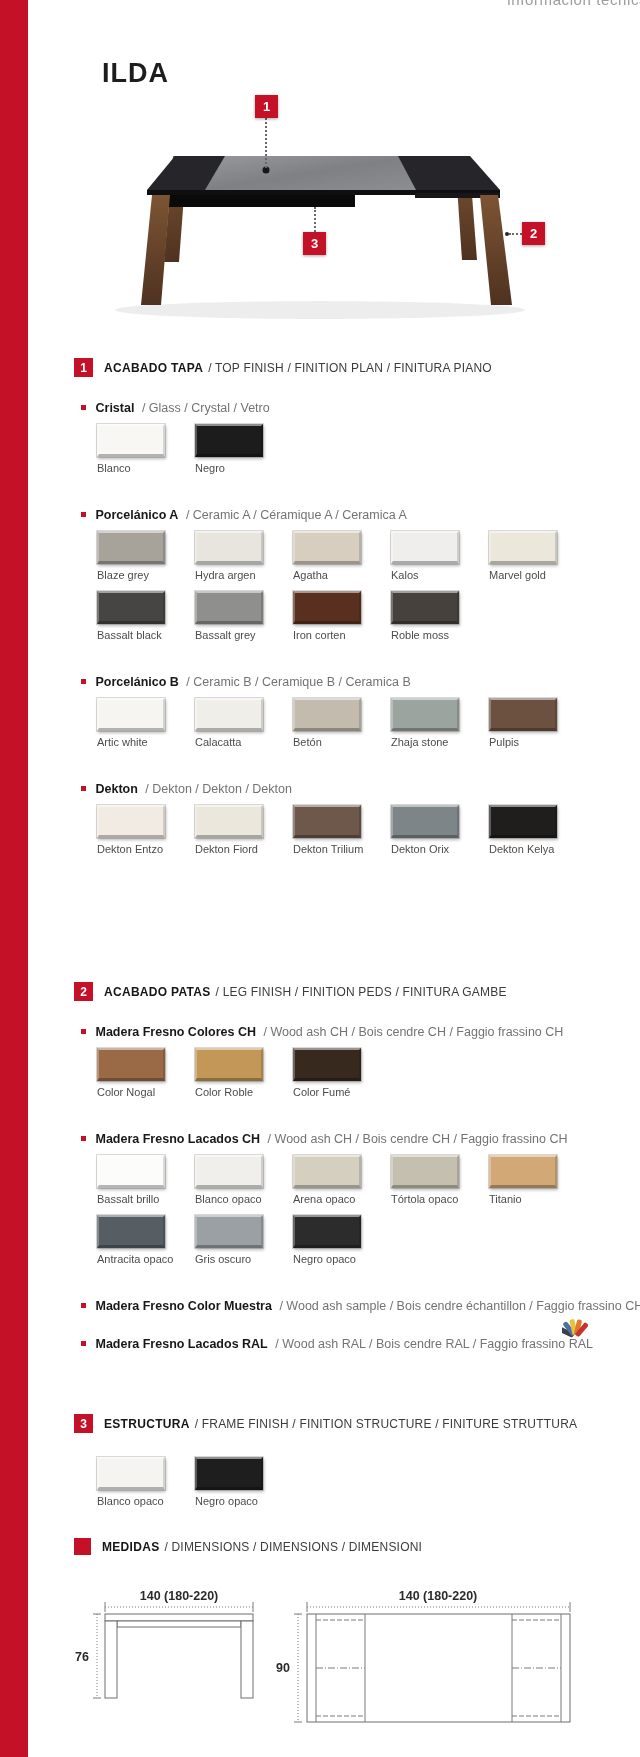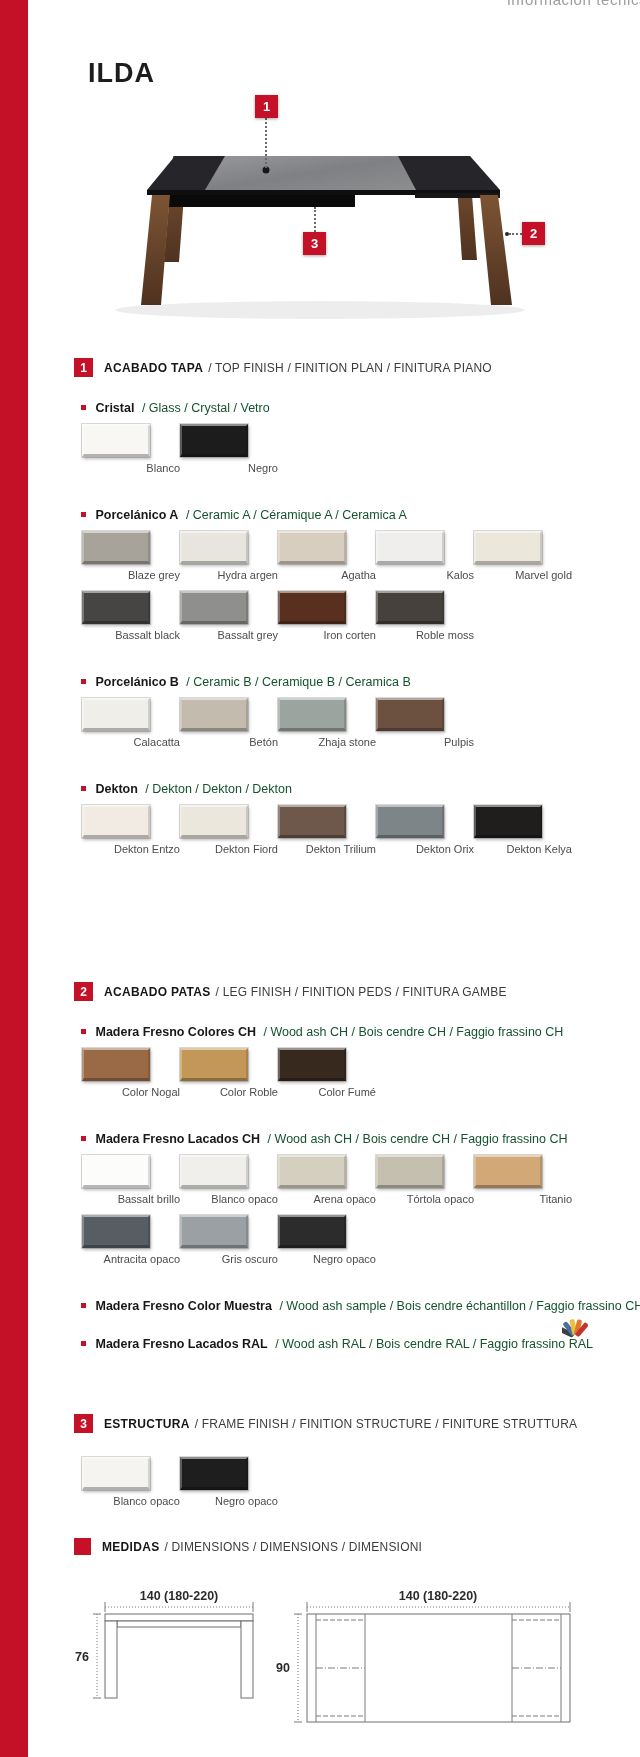--- a/index.html
+++ b/index.html
@@ -1,20 +1,20 @@
 <!DOCTYPE html>
 <html><head>
 <meta charset="utf-8">
 <style>
   html,body{margin:0;padding:0;background:#e9e9e9;}
   .page{position:relative;width:640px;height:1757px;background:#ffffff;overflow:hidden;
         font-family:"Liberation Sans",sans-serif;color:#1c1c1c;}
   .side-bar{position:absolute;left:0;top:0;width:28px;height:1757px;background:#c51127;}
   .top-right{position:absolute;top:-9px;right:-8px;font-size:15px;color:#9d9d9d;letter-spacing:.6px;}
-  .page-title{position:absolute;left:88px;top:58px;font-size:27px;font-weight:bold;letter-spacing:1px;color:#1d1d1d;}
+  .page-title{position:absolute;left:102px;top:58px;font-size:27px;font-weight:bold;letter-spacing:1px;color:#1d1d1d;}
 
   
   .figure{position:absolute;left:0;top:90px;width:640px;height:235px;}
   .figure svg{position:absolute;left:0;top:0;}
   .marker{position:absolute;width:23px;height:23px;background:#c51127;color:#fff;font-weight:bold;
           font-size:13px;display:flex;align-items:center;justify-content:center;box-shadow:0 1px 3px rgba(0,0,0,.35);}
   .conn-v{position:absolute;width:0;border-left:2px dotted #6a6a6a;}
   .conn-h{position:absolute;height:0;border-top:2px dotted #6a6a6a;}
 
   
@@ -24,22 +24,22 @@
   .sec-pos-3{top:1414px;}
   .sec-header{display:flex;align-items:center;margin-left:14px;}
   .sec-num{width:19px;height:19px;background:#c51127;color:#fff;font-weight:bold;font-size:12px;
            display:flex;align-items:center;justify-content:center;flex:0 0 auto;}
   .sec-title{margin-left:11px;font-size:12px;font-weight:bold;color:#161616;letter-spacing:.3px;white-space:nowrap;}
   .sec-title .rest{font-weight:normal;color:#3c3c3c;margin-left:5px;letter-spacing:.2px;}
   .group{margin-top:24px;}
   .group-title{margin-left:21px;font-size:12.5px;white-space:nowrap;}
   .group-title .bullet{display:inline-block;width:5px;height:5px;background:#c51127;margin-right:6px;vertical-align:2px;}
   .group-name{font-weight:bold;color:#181818;}
-  .group-alts{color:#14532d;margin-left:4px;}
-  .swatches{margin-left:22px;margin-top:9px;display:flex;flex-wrap:wrap;width:500px;text-align:right;}
+  .group-alts{color:#737373;margin-left:4px;}
+  .swatches{margin-left:37px;margin-top:9px;display:flex;flex-wrap:wrap;width:500px;}
   .cell{width:98px;margin-bottom:10px;}
   .swatch{width:68px;height:33px;box-shadow:0 0 0 1px rgba(0,0,0,.14),1px 2px 3px rgba(0,0,0,.28);
           border-top:2px solid rgba(255,255,255,.5);border-left:2px solid rgba(255,255,255,.28);
           border-bottom:3px solid rgba(0,0,0,.28);border-right:2px solid rgba(0,0,0,.14);box-sizing:border-box;}
   .sw-label{margin-top:5px;font-size:11px;color:#4c4c4c;white-space:nowrap;}
   .tx-marble{background-image:linear-gradient(115deg,rgba(255,255,255,0) 38%,rgba(255,255,255,.6) 44%,rgba(255,255,255,0) 50%),
              linear-gradient(100deg,rgba(150,140,120,.35) 8%,rgba(255,255,255,0) 13%,rgba(255,255,255,0) 58%,rgba(160,150,130,.35) 63%,rgba(255,255,255,0) 68%);}
   .tx-speckle{background-image:radial-gradient(rgba(255,255,255,.28) 1px,transparent 1.4px),
               radial-gradient(rgba(0,0,0,.4) 1px,transparent 1.4px);background-size:6px 6px,9px 9px;background-position:0 0,3px 4px;}
   .tx-rust{background-image:radial-gradient(rgba(0,0,0,.45) 1px,transparent 1.6px),
@@ -184,20 +184,24 @@
   </div>
 
   <div class="group">
     <div class="group-title">
       <span class="bullet"></span>
       <span class="group-name">Porcelánico B</span>
       <span class="group-alts">/ Ceramic B / Ceramique B / Ceramica B</span>
       
     </div>
     <div class="swatches">
+  <div class="cell">
+    <div class="swatch" style="background: rgb(246, 245, 241);"></div>
+    <div class="sw-label">Artic white</div>
+  </div>
 
   <div class="cell">
     <div class="swatch tx-marble" style="background: rgb(240, 238, 232);"></div>
     <div class="sw-label">Calacatta</div>
   </div>
 
   <div class="cell">
     <div class="swatch" style="background: rgb(195, 187, 173);"></div>
     <div class="sw-label">Betón</div>
   </div>

